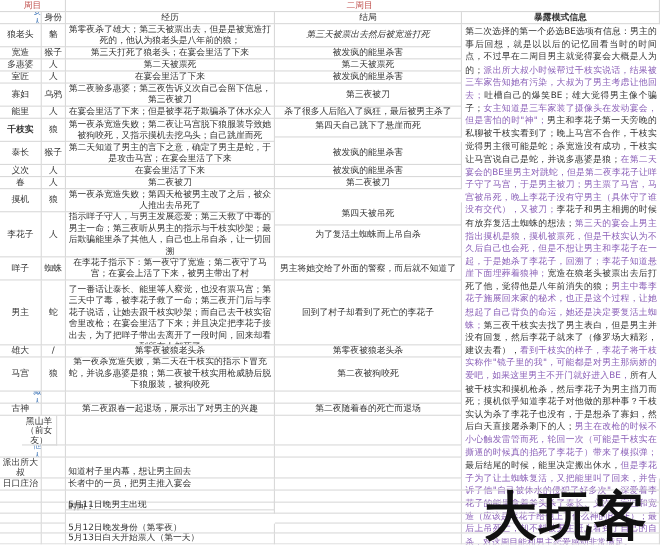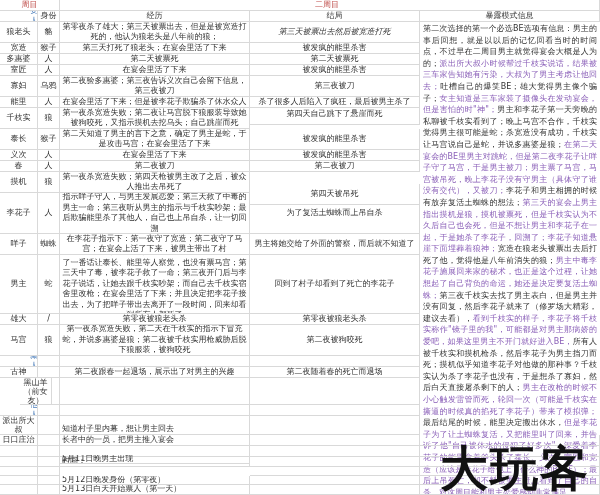--- a/index.html
+++ b/index.html
@@ -18,21 +18,21 @@
 
 <div class="sheet">
 
   <div class="cell red" style="left:0;top:0;width:60px;height:11px;">周目</div>
   <div class="cell red" style="left:60px;top:0;width:540px;height:11px;justify-content:flex-start;padding-left:255px;">二周目</div>
 
   <div class="cell blue" style="left:0;top:11px;width:38px;height:11px;">主要人物</div>
   <div class="cell" style="left:38px;top:11px;width:22px;height:11px;">身份</div>
   <div class="cell" style="left:60px;top:11px;width:190px;height:11px;">经历</div>
   <div class="cell" style="left:250px;top:11px;width:170px;height:11px;">结局</div>
-  <div class="cell" style="left:420px;top:11px;width:180px;height:11px;">暴露模式信息</div>
+  <div class="cell" style="left:420px;top:11px;width:180px;height:11px;font-weight:bold;">暴露模式信息</div>
 
   <div class="cell" style="left:0;top:22px;width:38px;height:21px;">狼老头</div>
   <div class="cell" style="left:38px;top:22px;width:22px;height:21px;">貉</div>
   <div class="cell" style="left:60px;top:22px;width:190px;height:21px;">第零夜杀了雄大；第三天被票出去，但是是被宽造打死的，他认为狼老头是八年前的狼；</div>
   <div class="cell" style="left:250px;top:22px;width:170px;height:21px;font-style:italic;">第三天被票出去然后被宽造打死</div>
 
   <div class="cell" style="left:0;top:43px;width:38px;height:11px;">宽造</div>
   <div class="cell" style="left:38px;top:43px;width:22px;height:11px;">猴子</div>
   <div class="cell" style="left:60px;top:43px;width:190px;height:11px;">第三天打死了狼老头；在宴会里活了下来</div>
   <div class="cell" style="left:250px;top:43px;width:170px;height:11px;">被发疯的能里杀害</div>
@@ -50,21 +50,21 @@
   <div class="cell" style="left:0;top:76px;width:38px;height:21px;">寡妇</div>
   <div class="cell" style="left:38px;top:76px;width:22px;height:21px;">乌鸦</div>
   <div class="cell" style="left:60px;top:76px;width:190px;height:21px;">第二夜验多惠婆；第三夜告诉义次自己会留下信息，第三夜被刀</div>
   <div class="cell" style="left:250px;top:76px;width:170px;height:21px;">第三夜被刀</div>
 
   <div class="cell" style="left:0;top:97px;width:38px;height:11px;">能里</div>
   <div class="cell" style="left:38px;top:97px;width:22px;height:11px;">人</div>
   <div class="cell" style="left:60px;top:97px;width:190px;height:11px;">在宴会里活了下来；但是被李花子欺骗杀了休水众人</div>
   <div class="cell" style="left:250px;top:97px;width:170px;height:11px;">杀了很多人后陷入了疯狂，最后被男主杀了</div>
 
-  <div class="cell" style="left:0;top:108px;width:38px;height:21px;">千枝实</div>
+  <div class="cell" style="left:0;top:108px;width:38px;height:21px;font-weight:bold;">千枝实</div>
   <div class="cell" style="left:38px;top:108px;width:22px;height:21px;">狼</div>
   <div class="cell" style="left:60px;top:108px;width:190px;height:21px;">第一夜杀宽造失败；第二夜让马宫脱下狼服装导致她被狗咬死，又指示摸机去挖乌头；自己跳崖而死</div>
   <div class="cell" style="left:250px;top:104px;width:170px;height:21px;">第四天自己跳下了悬崖而死</div>
 
   <div class="cell" style="left:0;top:129px;width:38px;height:21px;">泰长</div>
   <div class="cell" style="left:38px;top:129px;width:22px;height:21px;">猴子</div>
   <div class="cell" style="left:60px;top:129px;width:190px;height:21px;">第二天知道了男主的言下之意，确定了男主是蛇，于是攻击马宫；在宴会里活了下来</div>
   <div class="cell" style="left:250px;top:129px;width:170px;height:21px;">被发疯的能里杀害</div>
 
   <div class="cell" style="left:0;top:150px;width:38px;height:11px;">义次</div>

